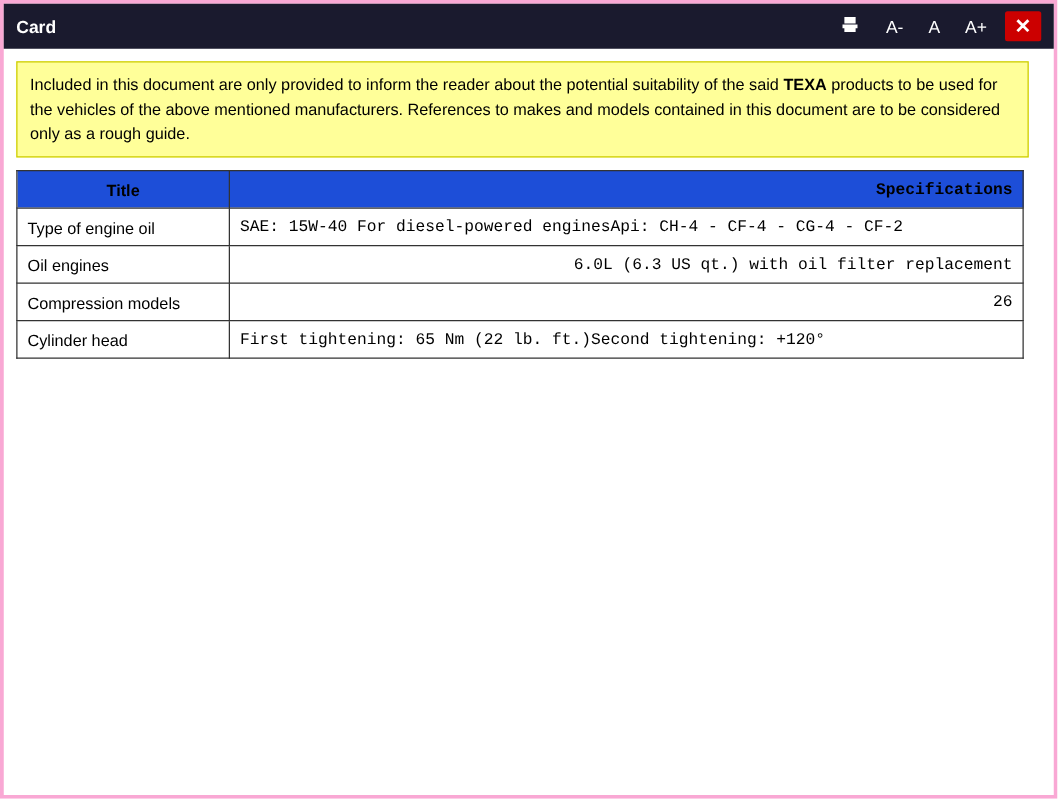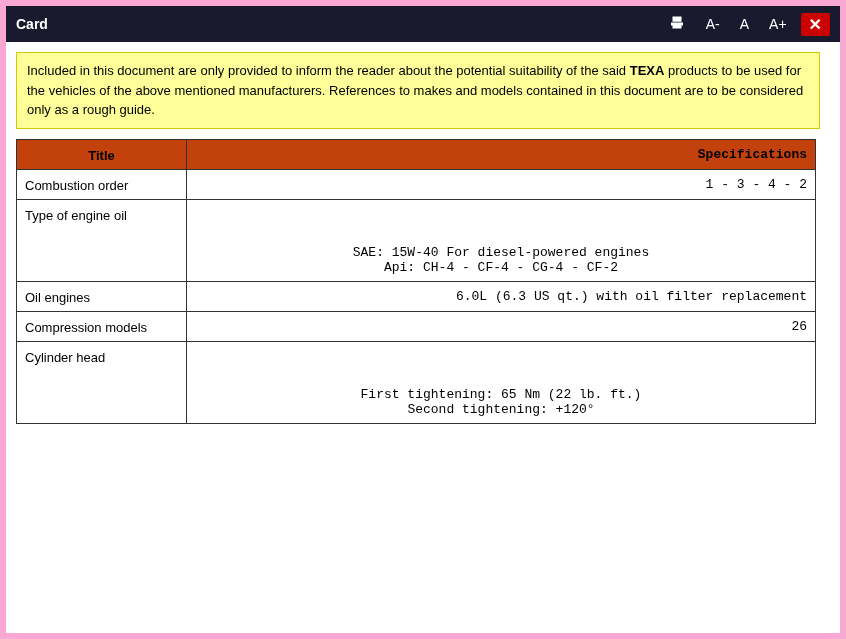--- a/index.html
+++ b/index.html
@@ -13,21 +13,21 @@
       font-size: 14px;
       background: #fff;
       width: 846px;
       height: 639px;
       overflow: hidden;
     }
 
     .window {
       width: 846px;
       height: 639px;
-      border: 6px solid #f9a8d4;
+      border: 3px solid #f9a8d4;
       display: flex;
       flex-direction: column;
     }
 
     .title-bar {
       background: #1a1a2e;
       color: white;
       height: 36px;
       display: flex;
       align-items: center;
@@ -98,41 +98,40 @@
     }
 
     .specs-table th,
     .specs-table td {
       border: 1px solid #333;
       padding: 6px 8px;
       vertical-align: middle;
     }
 
     .specs-table th {
-      background: #c2410c;
+      background: #1d4ed8;
       font-weight: bold;
       text-align: center;
     }
 
     .specs-table .title-col {
       width: 170px;
       vertical-align: top;
       padding-top: 8px;
     }
 
     .specs-table .spec-col {
       text-align: right;
       font-family: Liberation Mono, monospace;
     }
 
     .spec-multiline {
       display: flex;
-      flex-direction: column;
-      align-items: center;
-      margin-top: 39px;
+      flex-direction: row;
+      align-items: flex-start;
     }
 
     .spec-multiline span {
       display: block;
     }
   </style>
 </head>
 <body>
 
 <div class="window">
@@ -158,24 +157,20 @@
 
     <table class="specs-table">
       <thead>
         <tr>
           <th class="title-col">Title</th>
           <th class="spec-col">Specifications</th>
         </tr>
       </thead>
       <tbody>
         <tr>
-          <td class="title-col">Combustion order</td>
-          <td class="spec-col">1 - 3 - 4 - 2</td>
-        </tr>
-        <tr>
           <td class="title-col">Type of engine oil</td>
           <td class="spec-col">
             <div class="spec-multiline">
               <span>SAE: 15W-40 For diesel-powered engines</span>
               <span>Api: CH-4 - CF-4 - CG-4 - CF-2</span>
             </div>
           </td>
         </tr>
         <tr>
           <td class="title-col">Oil engines</td>

